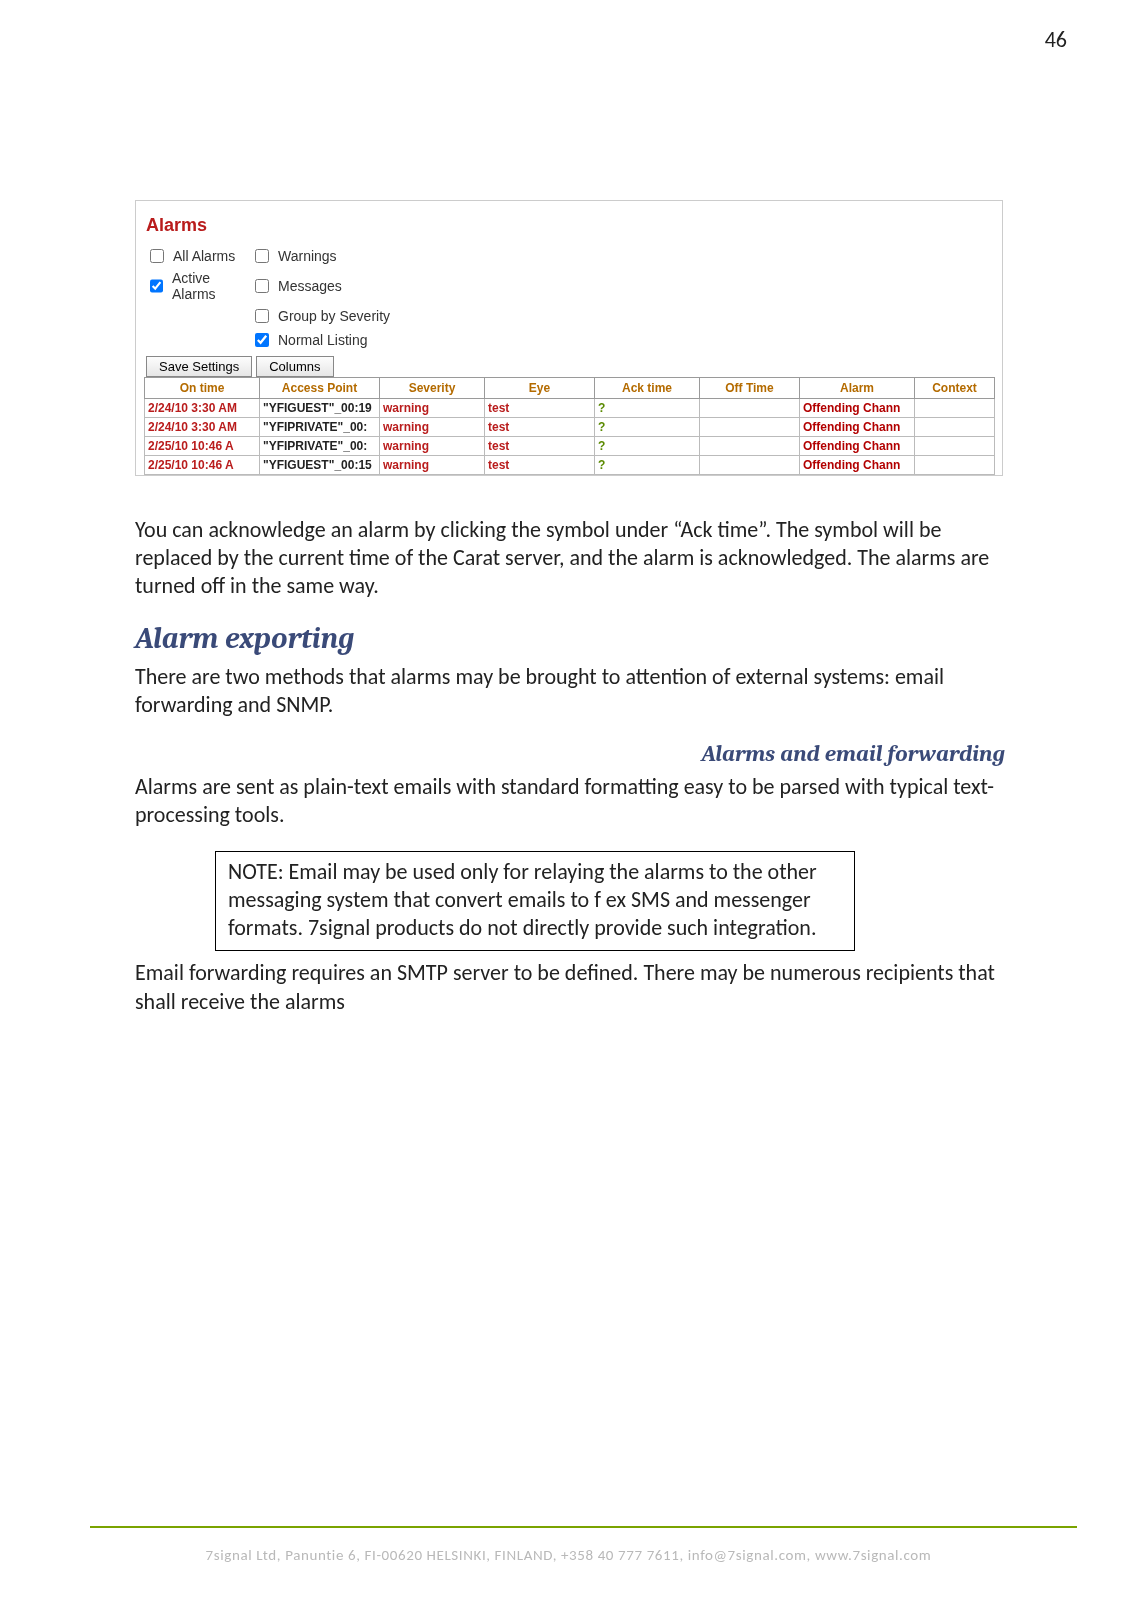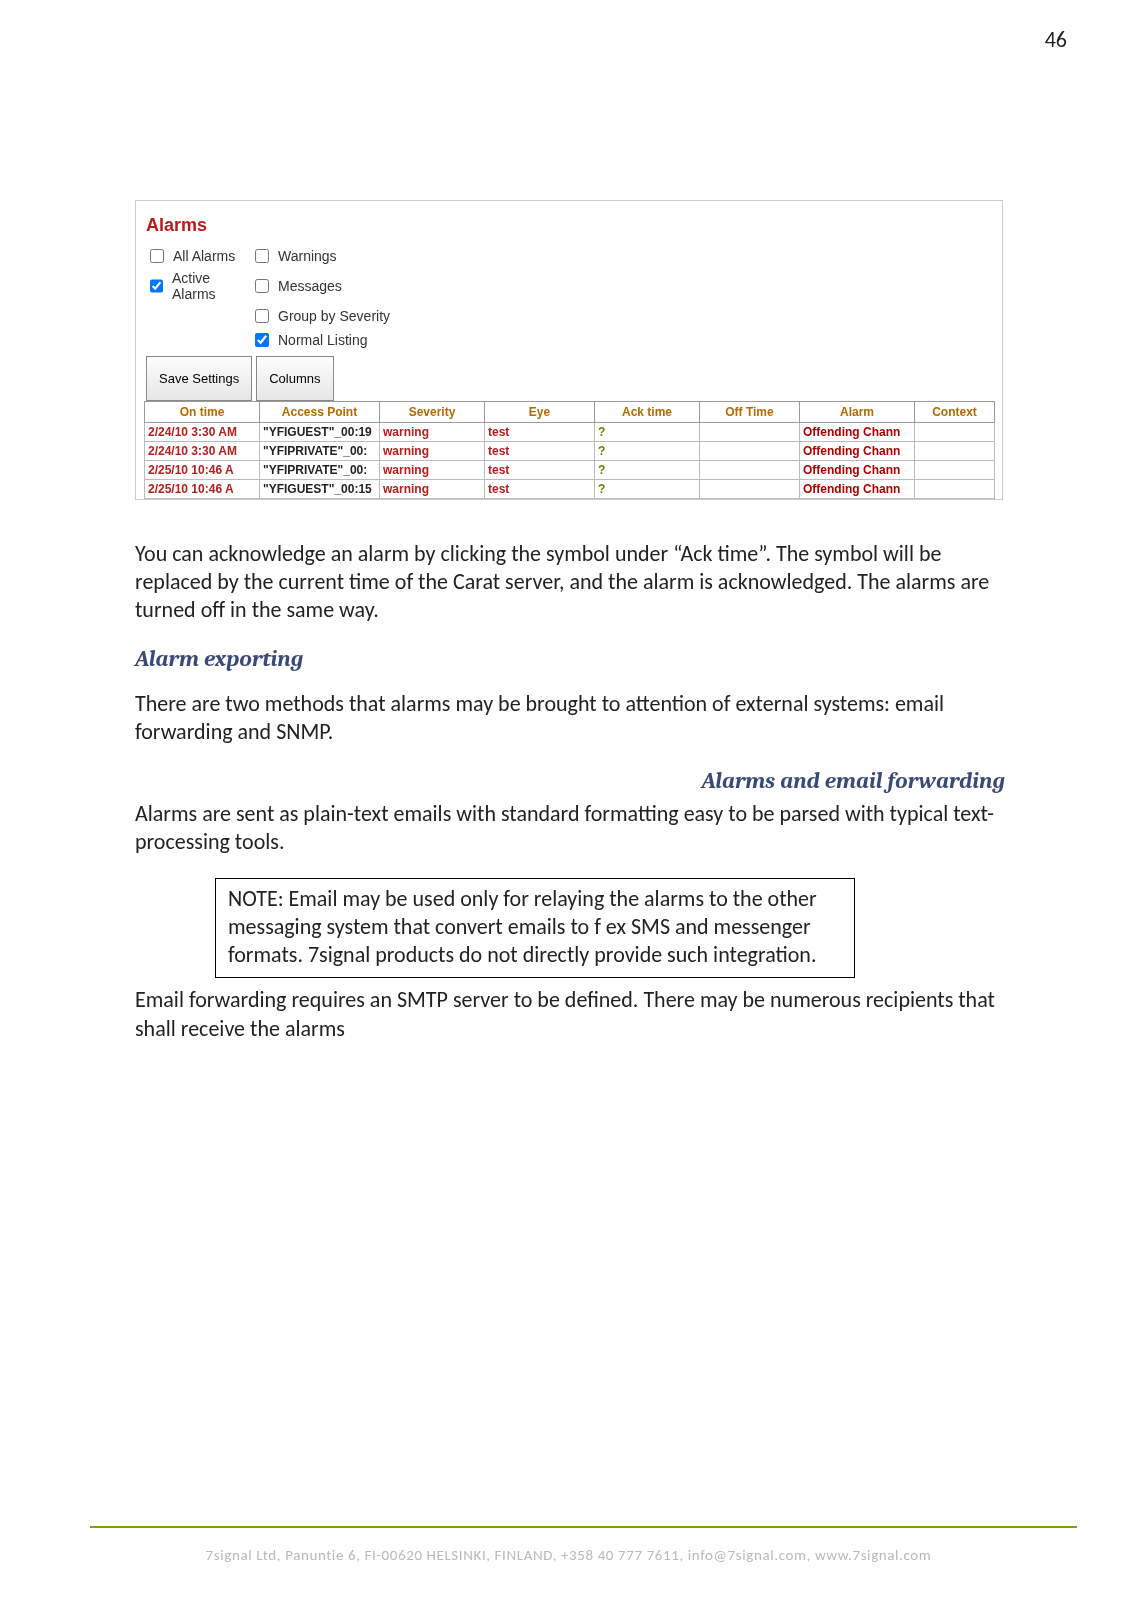--- a/index.html
+++ b/index.html
@@ -66,21 +66,21 @@
     height: 14px;
   }
   .btnrow {
     display: flex;
     gap: 4px;
     margin: 4px 0 0 2px;
   }
   .btn {
     border: 1px solid #888;
     background: linear-gradient(#fdfdfd,#e6e6e6);
-    padding: 14px 12px;
+    padding: 2px 12px;
     font-size: 13px;
     font-family: inherit;
   }
 
   .alarm-table {
     border-collapse: collapse;
     table-layout: fixed;
     width: 850px;
     margin-top: 0;
   }
@@ -115,22 +115,22 @@
     line-height: 1.28;
     width: 870px;
     font-family: Calibri, sans-serif;
   }
   .body-text p { margin: 0 0 20px 0; }
   .h2 {
     font-family: Cambria, "Times New Roman", serif;
     font-style: italic;
     font-weight: 700;
     color: #3a4a78;
-    font-size: 23px;
-    margin: 18px 0 16px 0;
+    font-size: 30px;
+    margin: 18px 0 4px 0;
   }
   .h3 {
     font-family: Cambria, serif;
     font-style: italic;
     font-weight: 700;
     color: #3a4a78;
     font-size: 23px;
     margin: 16px 0 4px 0;
     text-align: right;
   }

